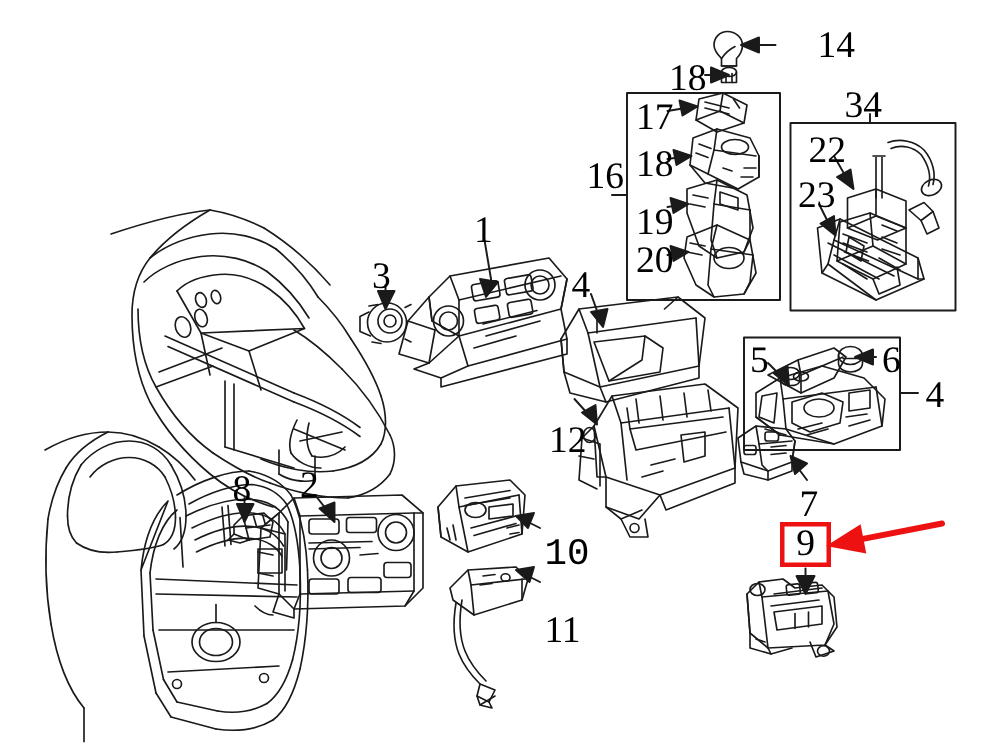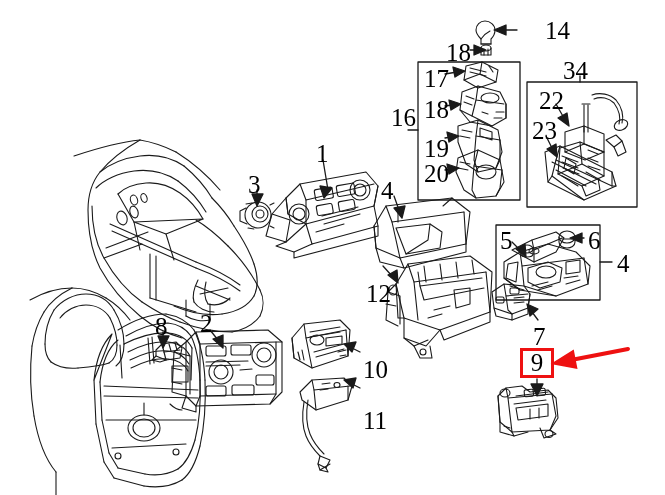--- a/index.html
+++ b/index.html
@@ -559,21 +559,21 @@
 
   <div id="callout-layer">
       <div class="callout big" style="left: 316px; top: 141px;">1</div>
       <div class="callout big" style="left: 200px; top: 311px;">2</div>
       <div class="callout big" style="left: 248px; top: 172px;">3</div>
       <div class="callout big" style="left: 617px; top: 251px;">4</div>
       <div class="callout big" style="left: 500px; top: 228px;">5</div>
       <div class="callout big" style="left: 588px; top: 228px;">6</div>
       <div class="callout big" style="left: 533px; top: 324px;">7</div>
       <div class="callout big" style="left: 155px; top: 314px;">8</div>
-      <div class="callout big" style="left: 363px; top: 357px;">10</div>
+      <div class="callout big" style="left: 363px; top: 357px; font-family: Liberation Mono, monospace;">10</div>
       <div class="callout big" style="left: 363px; top: 408px;">11</div>
       <div class="callout big" style="left: 366px; top: 258px; margin-top: 23px;">12</div>
       <div class="callout big" style="left: 381px; top: 178px;">4</div>
       <div class="callout big" style="left: 545px; top: 18px;">14</div>
       <div class="callout big" style="left: 446px; top: 40px;">18</div>
       <div class="callout big" style="left: 391px; top: 105px;">16</div>
       <div class="callout big" style="left: 424px; top: 66px;">17</div>
       <div class="callout big" style="left: 424px; top: 97px;">18</div>
       <div class="callout big" style="left: 424px; top: 136px;">19</div>
       <div class="callout big" style="left: 424px; top: 161px;">20</div>

